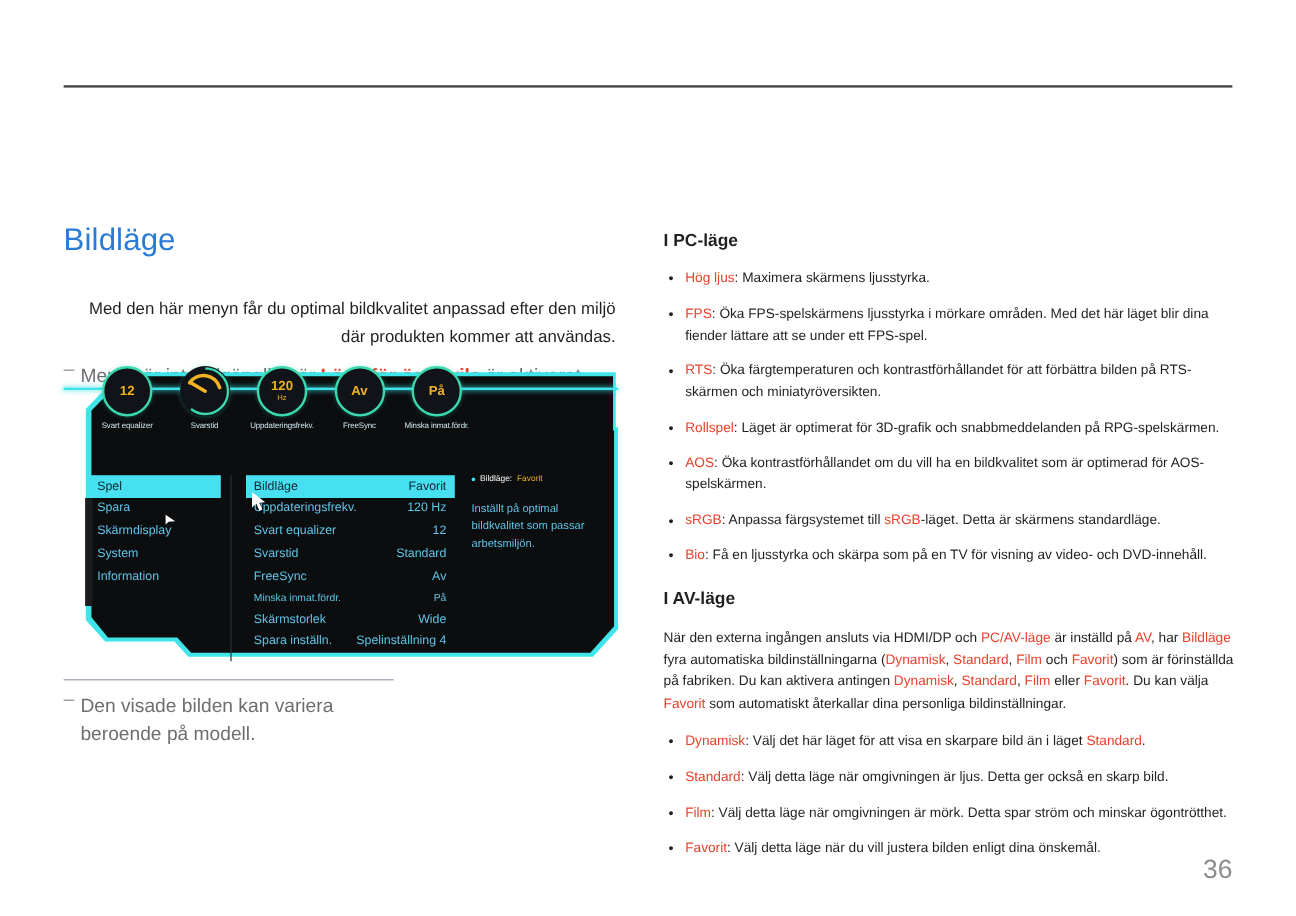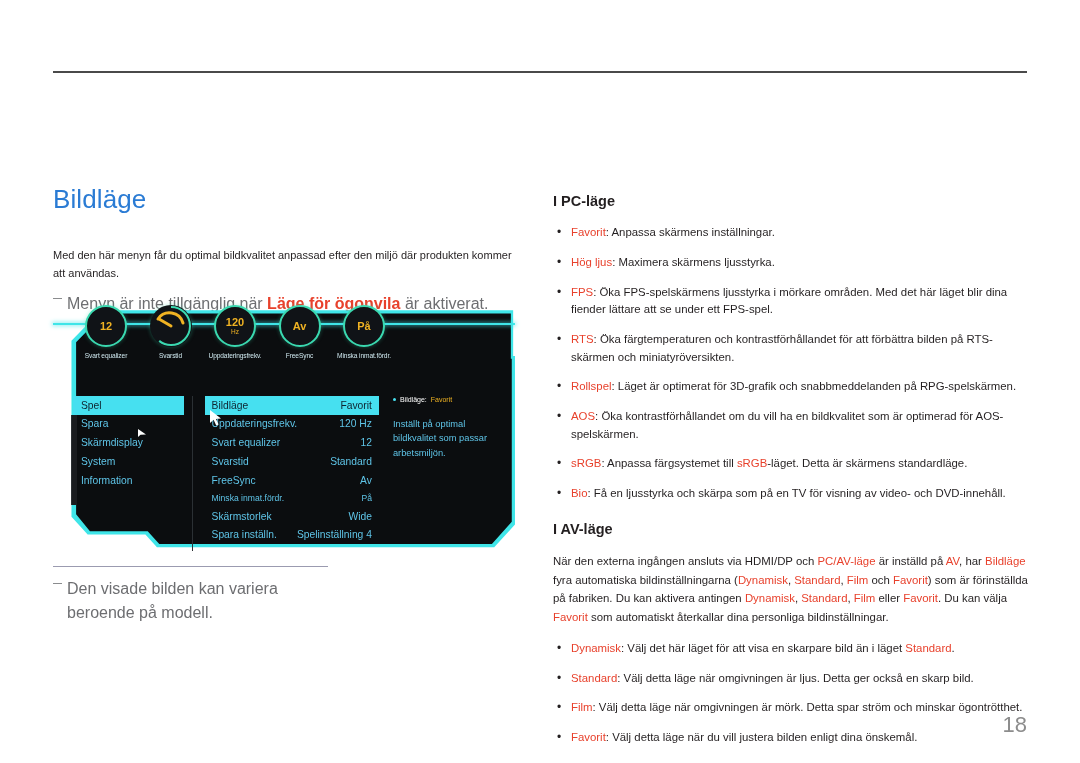--- a/index.html
+++ b/index.html
@@ -56,24 +56,25 @@
   }
   .h2 {
     font-size: 14.5px;
     font-weight: bold;
     color: #231f20;
     margin: 1px 0 14px 0;
     line-height: 1.2;
   }
 
   .intro {
-    font-size: 11px;
+    font-size: 14px;
     line-height: 1.65;
     color: #231f20;
     margin: 17px 0 10px 0;
+    text-align: right;
   }
 
   .note {
     font-size: 16px;
     color: #6d6e71;
     line-height: 1.5;
     display: flex;
     gap: 5px;
     margin: 0;
   }
@@ -475,35 +476,34 @@
     <p class="note">
       <span class="dash"></span>
       <span>Den visade bilden kan variera beroende på modell.</span>
     </p>
   </div>
 
   <div class="col-right">
     <h2 class="h2">I PC-läge</h2>
 
     <ul class="blist">
-      <li><span class="kw-b">Favorit</span><span>: Anpassa skärmens inställningar.</span></li>
       <li><span class="kw-b">Hög ljus</span><span>: Maximera skärmens ljusstyrka.</span></li>
       <li><span class="kw-b">FPS</span><span>: Öka FPS-spelskärmens ljusstyrka i mörkare områden. Med det här läget blir dina fiender lättare att se under ett FPS-spel.</span></li>
       <li><span class="kw-b">RTS</span><span>: Öka färgtemperaturen och kontrastförhållandet för att förbättra bilden på RTS-skärmen och miniatyröversikten.</span></li>
       <li><span class="kw-b">Rollspel</span><span>: Läget är optimerat för 3D-grafik och snabbmeddelanden på RPG-spelskärmen.</span></li>
       <li><span class="kw-b">AOS</span><span>: Öka kontrastförhållandet om du vill ha en bildkvalitet som är optimerad för AOS-spelskärmen.</span></li>
       <li><span class="kw-b">sRGB</span><span>: Anpassa färgsystemet till <span class="kw-b">sRGB</span>-läget. Detta är skärmens standardläge.</span></li>
       <li><span class="kw-b">Bio</span><span>: Få en ljusstyrka och skärpa som på en TV för visning av video- och DVD-innehåll.</span></li>
     </ul>
 
     <h2 class="h2" style="margin-top:18px;">I AV-läge</h2>
     <p class="para">När den externa ingången ansluts via HDMI/DP och <span class="kw-b">PC/AV-läge</span> är inställd på <span class="kw-b">AV</span>, har <span class="kw-b">Bildläge</span> fyra automatiska bildinställningarna (<span class="kw-b">Dynamisk</span>, <span class="kw-b">Standard</span>, <span class="kw-b">Film</span> och <span class="kw-b">Favorit</span>) som är förinställda på fabriken. Du kan aktivera antingen <span class="kw-b">Dynamisk</span>, <span class="kw-b">Standard</span>, <span class="kw-b">Film</span> eller <span class="kw-b">Favorit</span>. Du kan välja <span class="kw-b">Favorit</span> som automatiskt återkallar dina personliga bildinställningar.</p>
 
     <ul class="blist">
       <li><span class="kw-b">Dynamisk</span><span>: Välj det här läget för att visa en skarpare bild än i läget <span class="kw-b">Standard</span>.</span></li>
       <li><span class="kw-b">Standard</span><span>: Välj detta läge när omgivningen är ljus. Detta ger också en skarp bild.</span></li>
       <li><span class="kw-b">Film</span><span>: Välj detta läge när omgivningen är mörk. Detta spar ström och minskar ögontrötthet.</span></li>
       <li><span class="kw-b">Favorit</span><span>: Välj detta läge när du vill justera bilden enligt dina önskemål.</span></li>
     </ul>
   </div>
 
-  <div class="pageno">18</div>
+  <div class="pageno">36</div>
 </div>
 
 </body></html>

